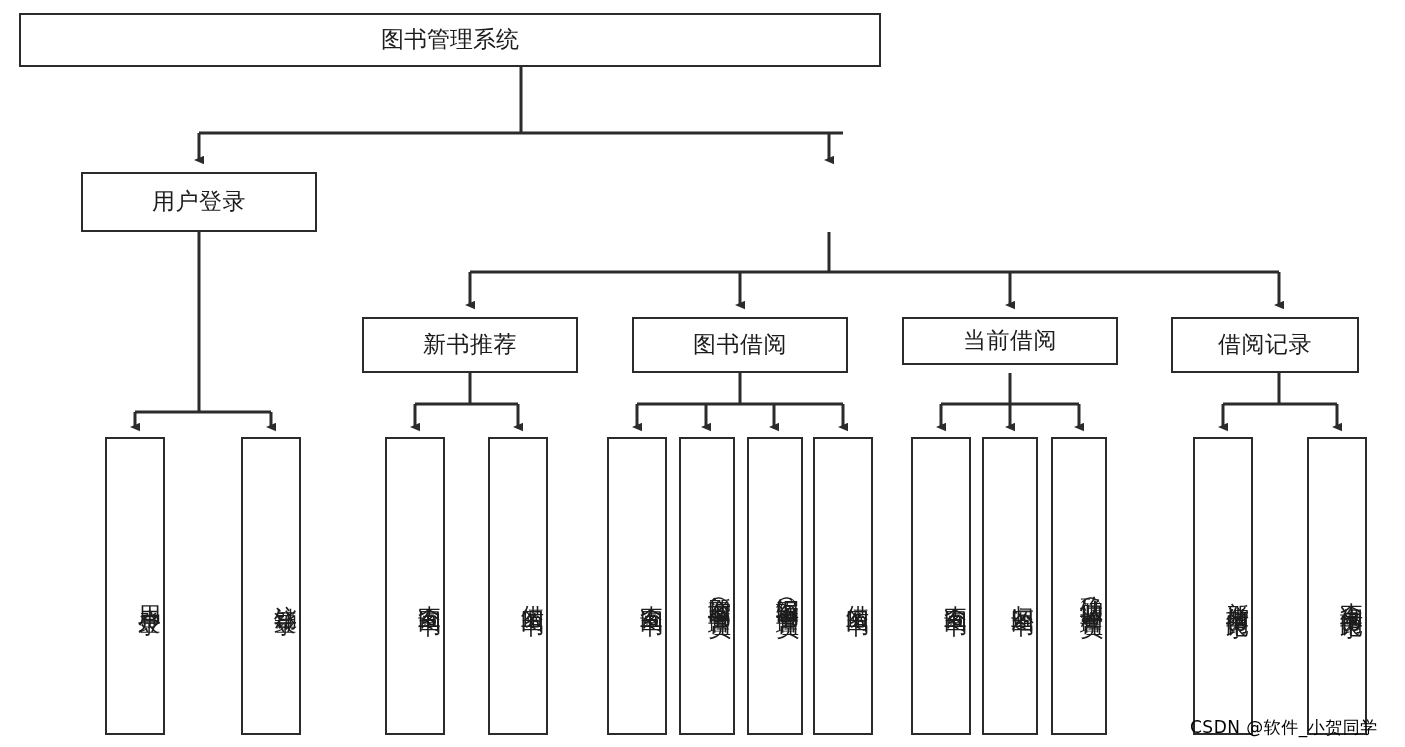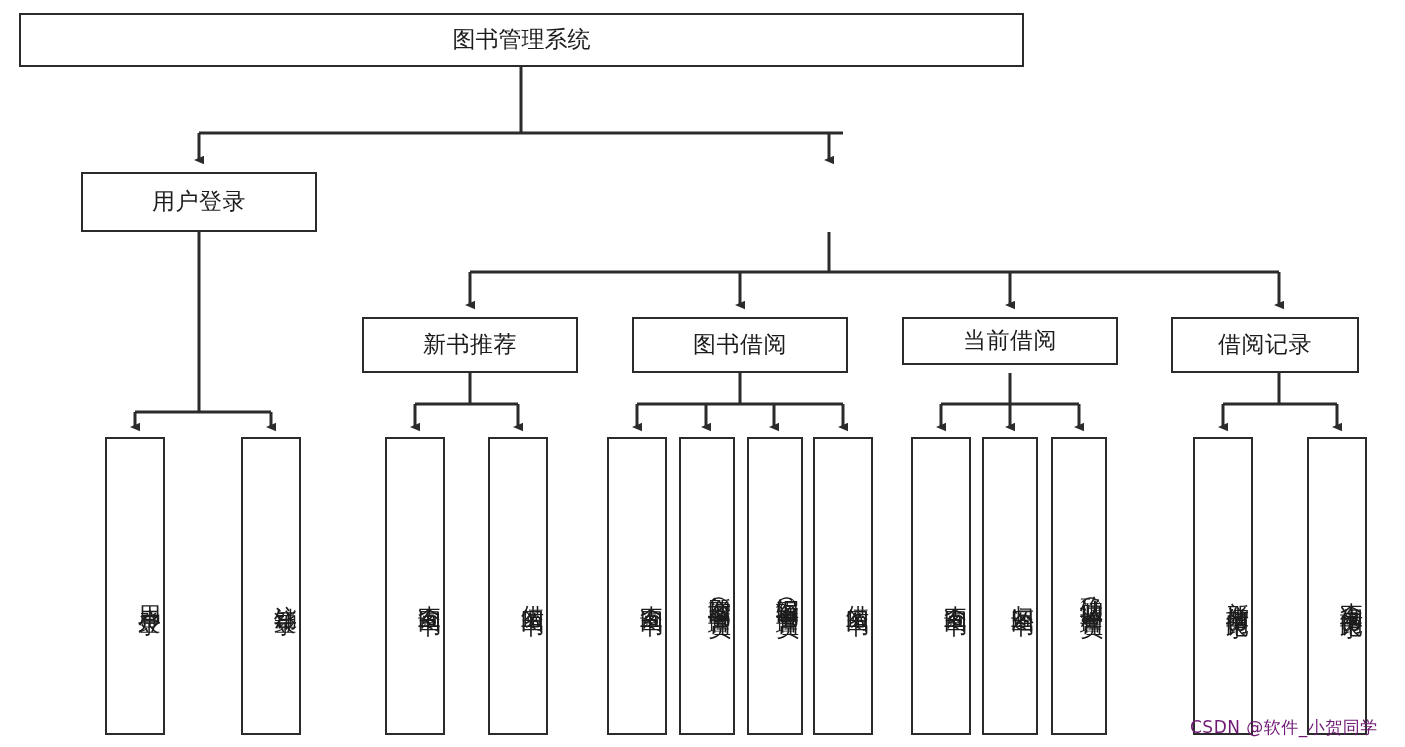--- a/index.html
+++ b/index.html
@@ -53,21 +53,21 @@
     letter-spacing: 3px;
     align-items: flex-start;
     justify-content: center;
     padding-top: 14px;
   }
   .node.v.tall {
     padding-top: 10px;
   }
   .watermark {
     position: absolute;
-    color: #701a75;
+    color: #000000;
     font-size: 17px;
     white-space: nowrap;
     z-index: 5;
     letter-spacing: 0.5px;
   }
 </style>
 </head>
 <body>
 
 <div id="canvas">
@@ -115,21 +115,21 @@
       <path d="M1010,404 L1010,427" marker-end="url(#arrow)"></path>
       <path d="M1079,404 L1079,427" marker-end="url(#arrow)"></path>
 
       <path d="M1279,373 L1279,404"></path>
       <path d="M1223,404 L1337,404"></path>
       <path d="M1223,404 L1223,427" marker-end="url(#arrow)"></path>
       <path d="M1337,404 L1337,427" marker-end="url(#arrow)"></path>
     </g>
   </svg>
 
-  <div class="node root" style="left:19px; top:13px; width:1005px; height:54px;">图书管理系统</div>
+  <div class="node root" style="left:19px; top:13px; width:862px; height:54px;">图书管理系统</div>
 
   <div class="node h" style="left:81px; top:172px; width:236px; height:60px;">用户登录</div>
 
   <div class="node h" style="left:362px; top:317px; width:216px; height:56px;">新书推荐</div>
   <div class="node h" style="left:632px; top:317px; width:216px; height:56px;">图书借阅</div>
   <div class="node h" style="left:902px; top:317px; width:216px; height:48px;">当前借阅</div>
   <div class="node h" style="left:1171px; top:317px; width:188px; height:56px;">借阅记录</div>
 
   <div class="node v" style="left:105px; top:437px; width:60px; height:298px;">用户登录</div>
   <div class="node v" style="left:241px; top:437px; width:60px; height:298px;">注销登录</div>

